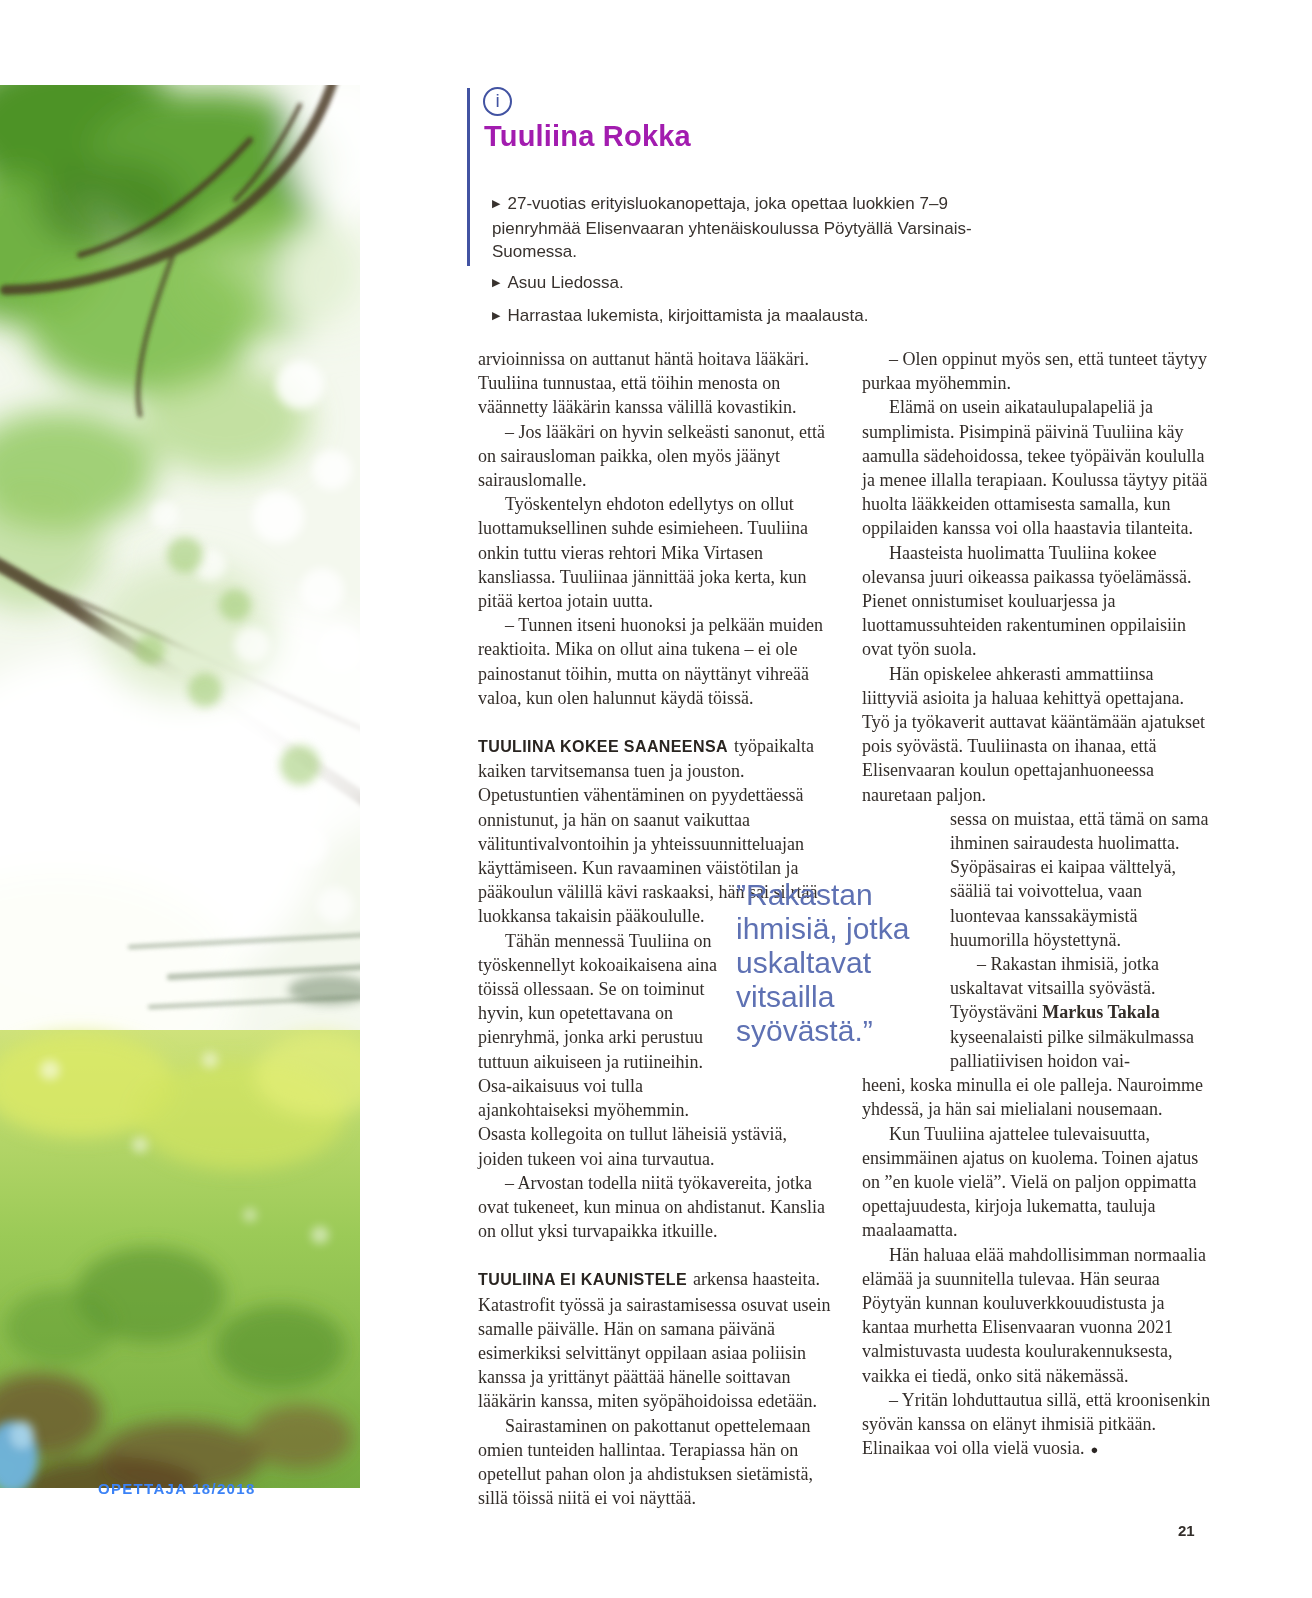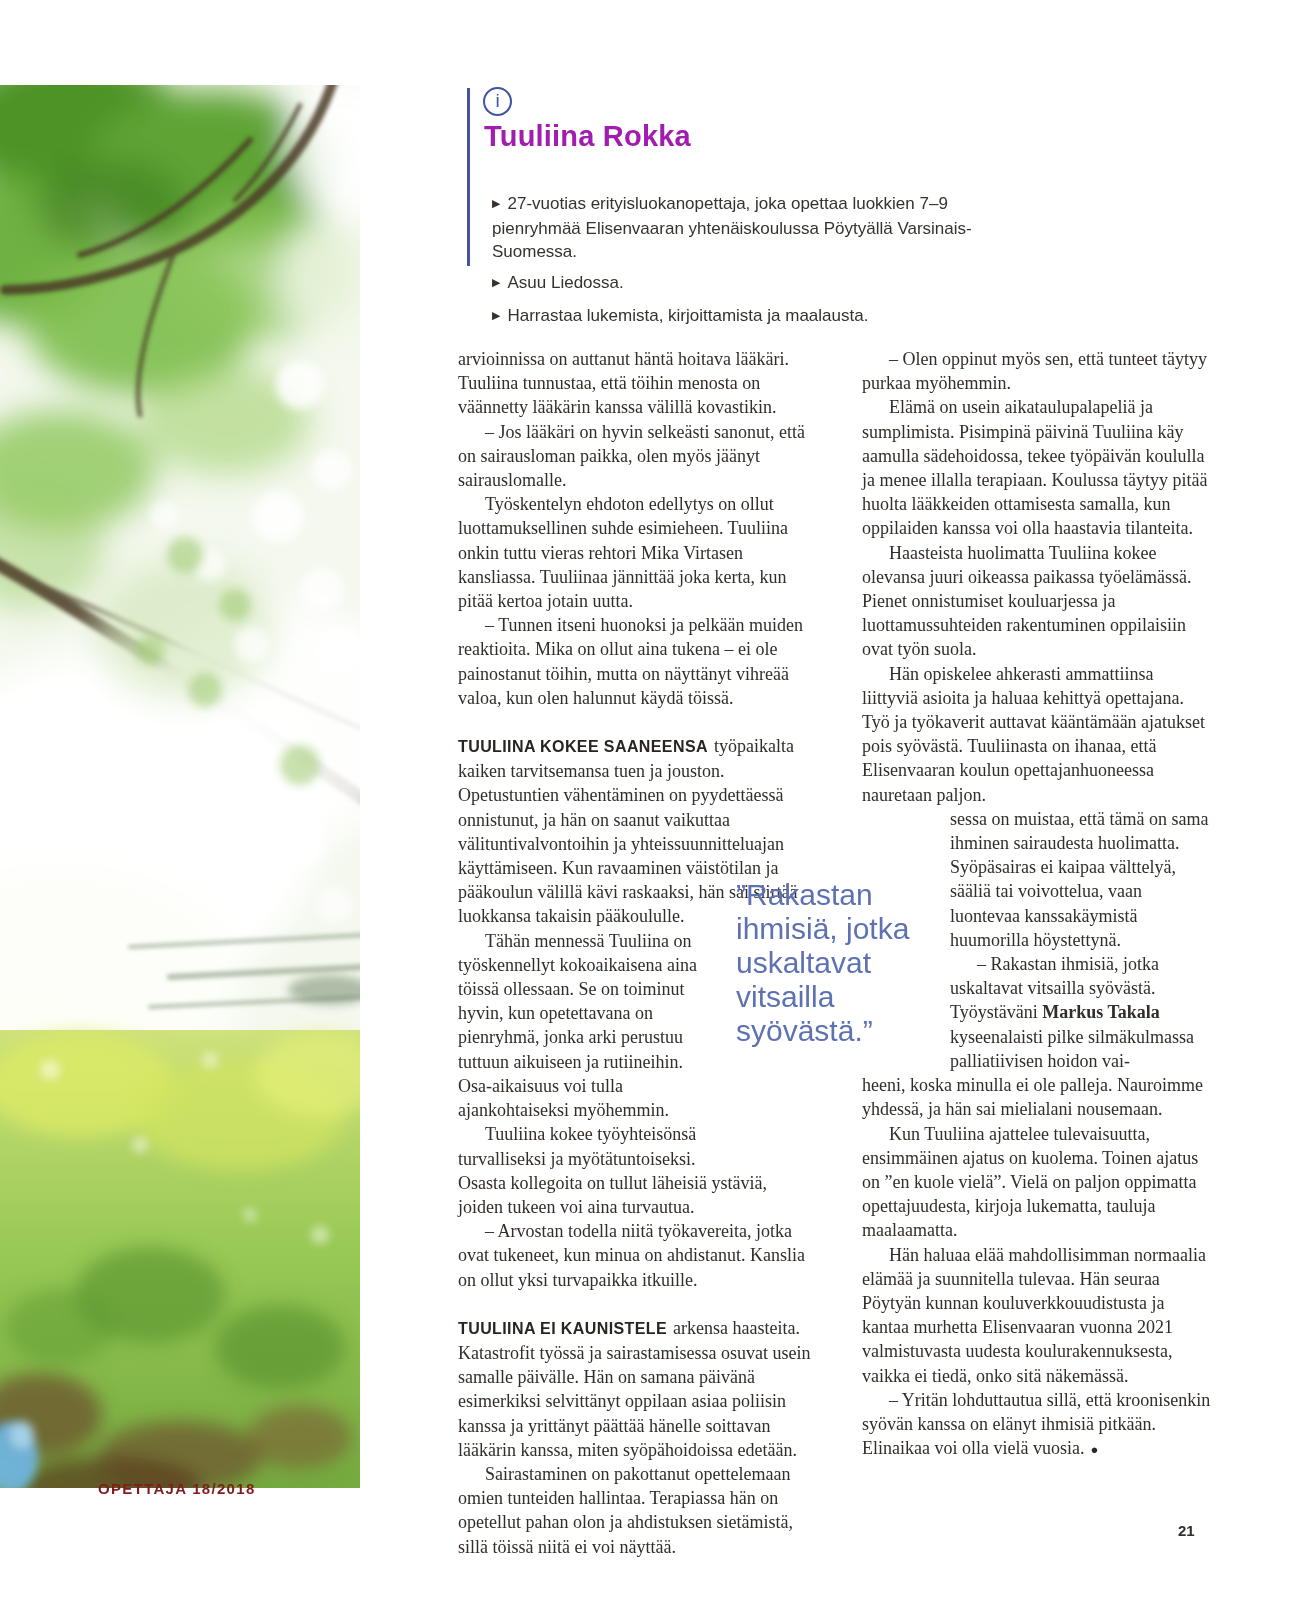--- a/index.html
+++ b/index.html
@@ -17,38 +17,38 @@
              font:400 19px/24px "Liberation Sans",sans-serif;}
   .infobox-name{position:absolute;left:484px;top:120px;
                 font:700 29px/32px "Liberation Sans",sans-serif;color:#a21caf;letter-spacing:.2px;}
   .infobox-bullets{position:absolute;left:484px;top:184px;width:562px;
                    font:400 17px/23px "Liberation Sans",sans-serif;color:#38322e;}
   .infobox-bullets p{margin:8px;}
   .tri{font-size:11px;margin-right:7px;position:relative;top:-2px;color:#38322e;}
 
   
   .col{position:absolute;top:347px;font:400 18px/24.2px "Liberation Serif",serif;color:#332d29;}
-  .col1{left:458px;width:355px;}
+  .col1{left:478px;width:355px;}
   .col2{left:862px;width:350px;}
   p.body{margin:0;}
   p.ind{text-indent:27px;}
   p.sect{margin-top:24px;}
   .lead{font:700 16px/24.2px "Liberation Sans",sans-serif;letter-spacing:.4px;color:#292420;margin-right:6px;}
   .name-bold{font-weight:700;}
   .narrow-r{margin-right:98px;}
   .narrow-l{margin-left:88px;}
   .endmark{font-size:13px;margin-left:6px;color:#2c2724;}
 
   
   .quote{position:absolute;left:736px;top:878px;width:214px;
          font:400 30px/34px "Liberation Sans",sans-serif;color:#5e71b3;}
 
   
   .footer-mag{position:absolute;left:98px;top:1480px;
-              font:700 15px "Liberation Sans",sans-serif;letter-spacing:1.3px;color:#7f1d1d;}
+              font:700 15px "Liberation Sans",sans-serif;letter-spacing:1.3px;color:#3b82f6;}
   .footer-page{position:absolute;left:1178px;top:1522px;
                font:700 15px "Liberation Sans",sans-serif;color:#332e2a;}
 </style>
 </head>
 <body>
 
 <div class="page">
 
   <div class="photo">
     <svg viewBox="0 0 360 1403" width="360" height="1403" preserveAspectRatio="none">
@@ -167,21 +167,20 @@
   </div>
 
   <div class="col col1">
     <p class="body">arvioinnissa on auttanut häntä hoitava lääkäri. Tuuliina tunnustaa, että töihin menosta on väännetty lääkärin kanssa välillä kovastikin.</p>
     <p class="body ind">– Jos lääkäri on hyvin selkeästi sanonut, että on sairausloman paikka, olen myös jäänyt sairauslomalle.</p>
     <p class="body ind">Työskentelyn ehdoton edellytys on ollut luottamuksellinen suhde esimieheen. Tuuliina onkin tuttu vieras rehtori Mika Virtasen kansliassa. Tuuliinaa jännittää joka kerta, kun pitää kertoa jotain uutta.</p>
     <p class="body ind">– Tunnen itseni huonoksi ja pelkään muiden reaktioita. Mika on ollut aina tukena – ei ole painostanut töihin, mutta on näyttänyt vihreää valoa, kun olen halunnut käydä töissä.</p>
     <p class="body sect"><span class="lead">TUULIINA KOKEE SAANEENSA</span><span>työpaikalta kaiken tarvitsemansa tuen ja jouston. Opetustuntien vähentäminen on pyydettäessä onnistunut, ja hän on saanut vaikuttaa välituntivalvontoihin ja yhteissuunnitteluajan käyttämiseen. Kun ravaaminen väistötilan ja pääkoulun välillä kävi raskaaksi, hän sai siirtää luokkansa takaisin pääkoululle.</span></p>
     <div class="narrow-r">
       <p class="body ind">Tähän mennessä Tuuliina on työskennellyt kokoaikaisena aina töissä ollessaan. Se on toiminut hyvin, kun opetettavana on pienryhmä, jonka arki perustuu tuttuun aikuiseen ja rutiineihin. Osa-aikaisuus voi tulla ajankohtaiseksi myöhemmin.</p>
-      <p class="body ind">Tuuliina kokee työyhteisönsä turvalliseksi ja myötätuntoiseksi.</p>
     </div>
     <p class="body">Osasta kollegoita on tullut läheisiä ystäviä, joiden tukeen voi aina turvautua.</p>
     <p class="body ind">– Arvostan todella niitä työkavereita, jotka ovat tukeneet, kun minua on ahdistanut. Kanslia on ollut yksi turvapaikka itkuille.</p>
     <p class="body sect"><span class="lead">TUULIINA EI KAUNISTELE</span><span>arkensa haasteita. Katastrofit työssä ja sairastamisessa osuvat usein samalle päivälle. Hän on samana päivänä esimerkiksi selvittänyt oppilaan asiaa poliisin kanssa ja yrittänyt päättää hänelle soittavan lääkärin kanssa, miten syöpähoidoissa edetään.</span></p>
     <p class="body ind">Sairastaminen on pakottanut opettelemaan omien tunteiden hallintaa. Terapiassa hän on opetellut pahan olon ja ahdistuksen sietämistä, sillä töissä niitä ei voi näyttää.</p>
   </div>
 
   <div class="col col2">
     <p class="body ind">– Olen oppinut myös sen, että tunteet täytyy purkaa myöhemmin.</p>
     <p class="body ind">Elämä on usein aikataulupalapeliä ja sumplimista. Pisimpinä päivinä Tuuliina käy aamulla sädehoidossa, tekee työpäivän koululla ja menee illalla terapiaan. Koulussa täytyy pitää huolta lääkkeiden ottamisesta samalla, kun oppilaiden kanssa voi olla haastavia tilanteita.</p>

